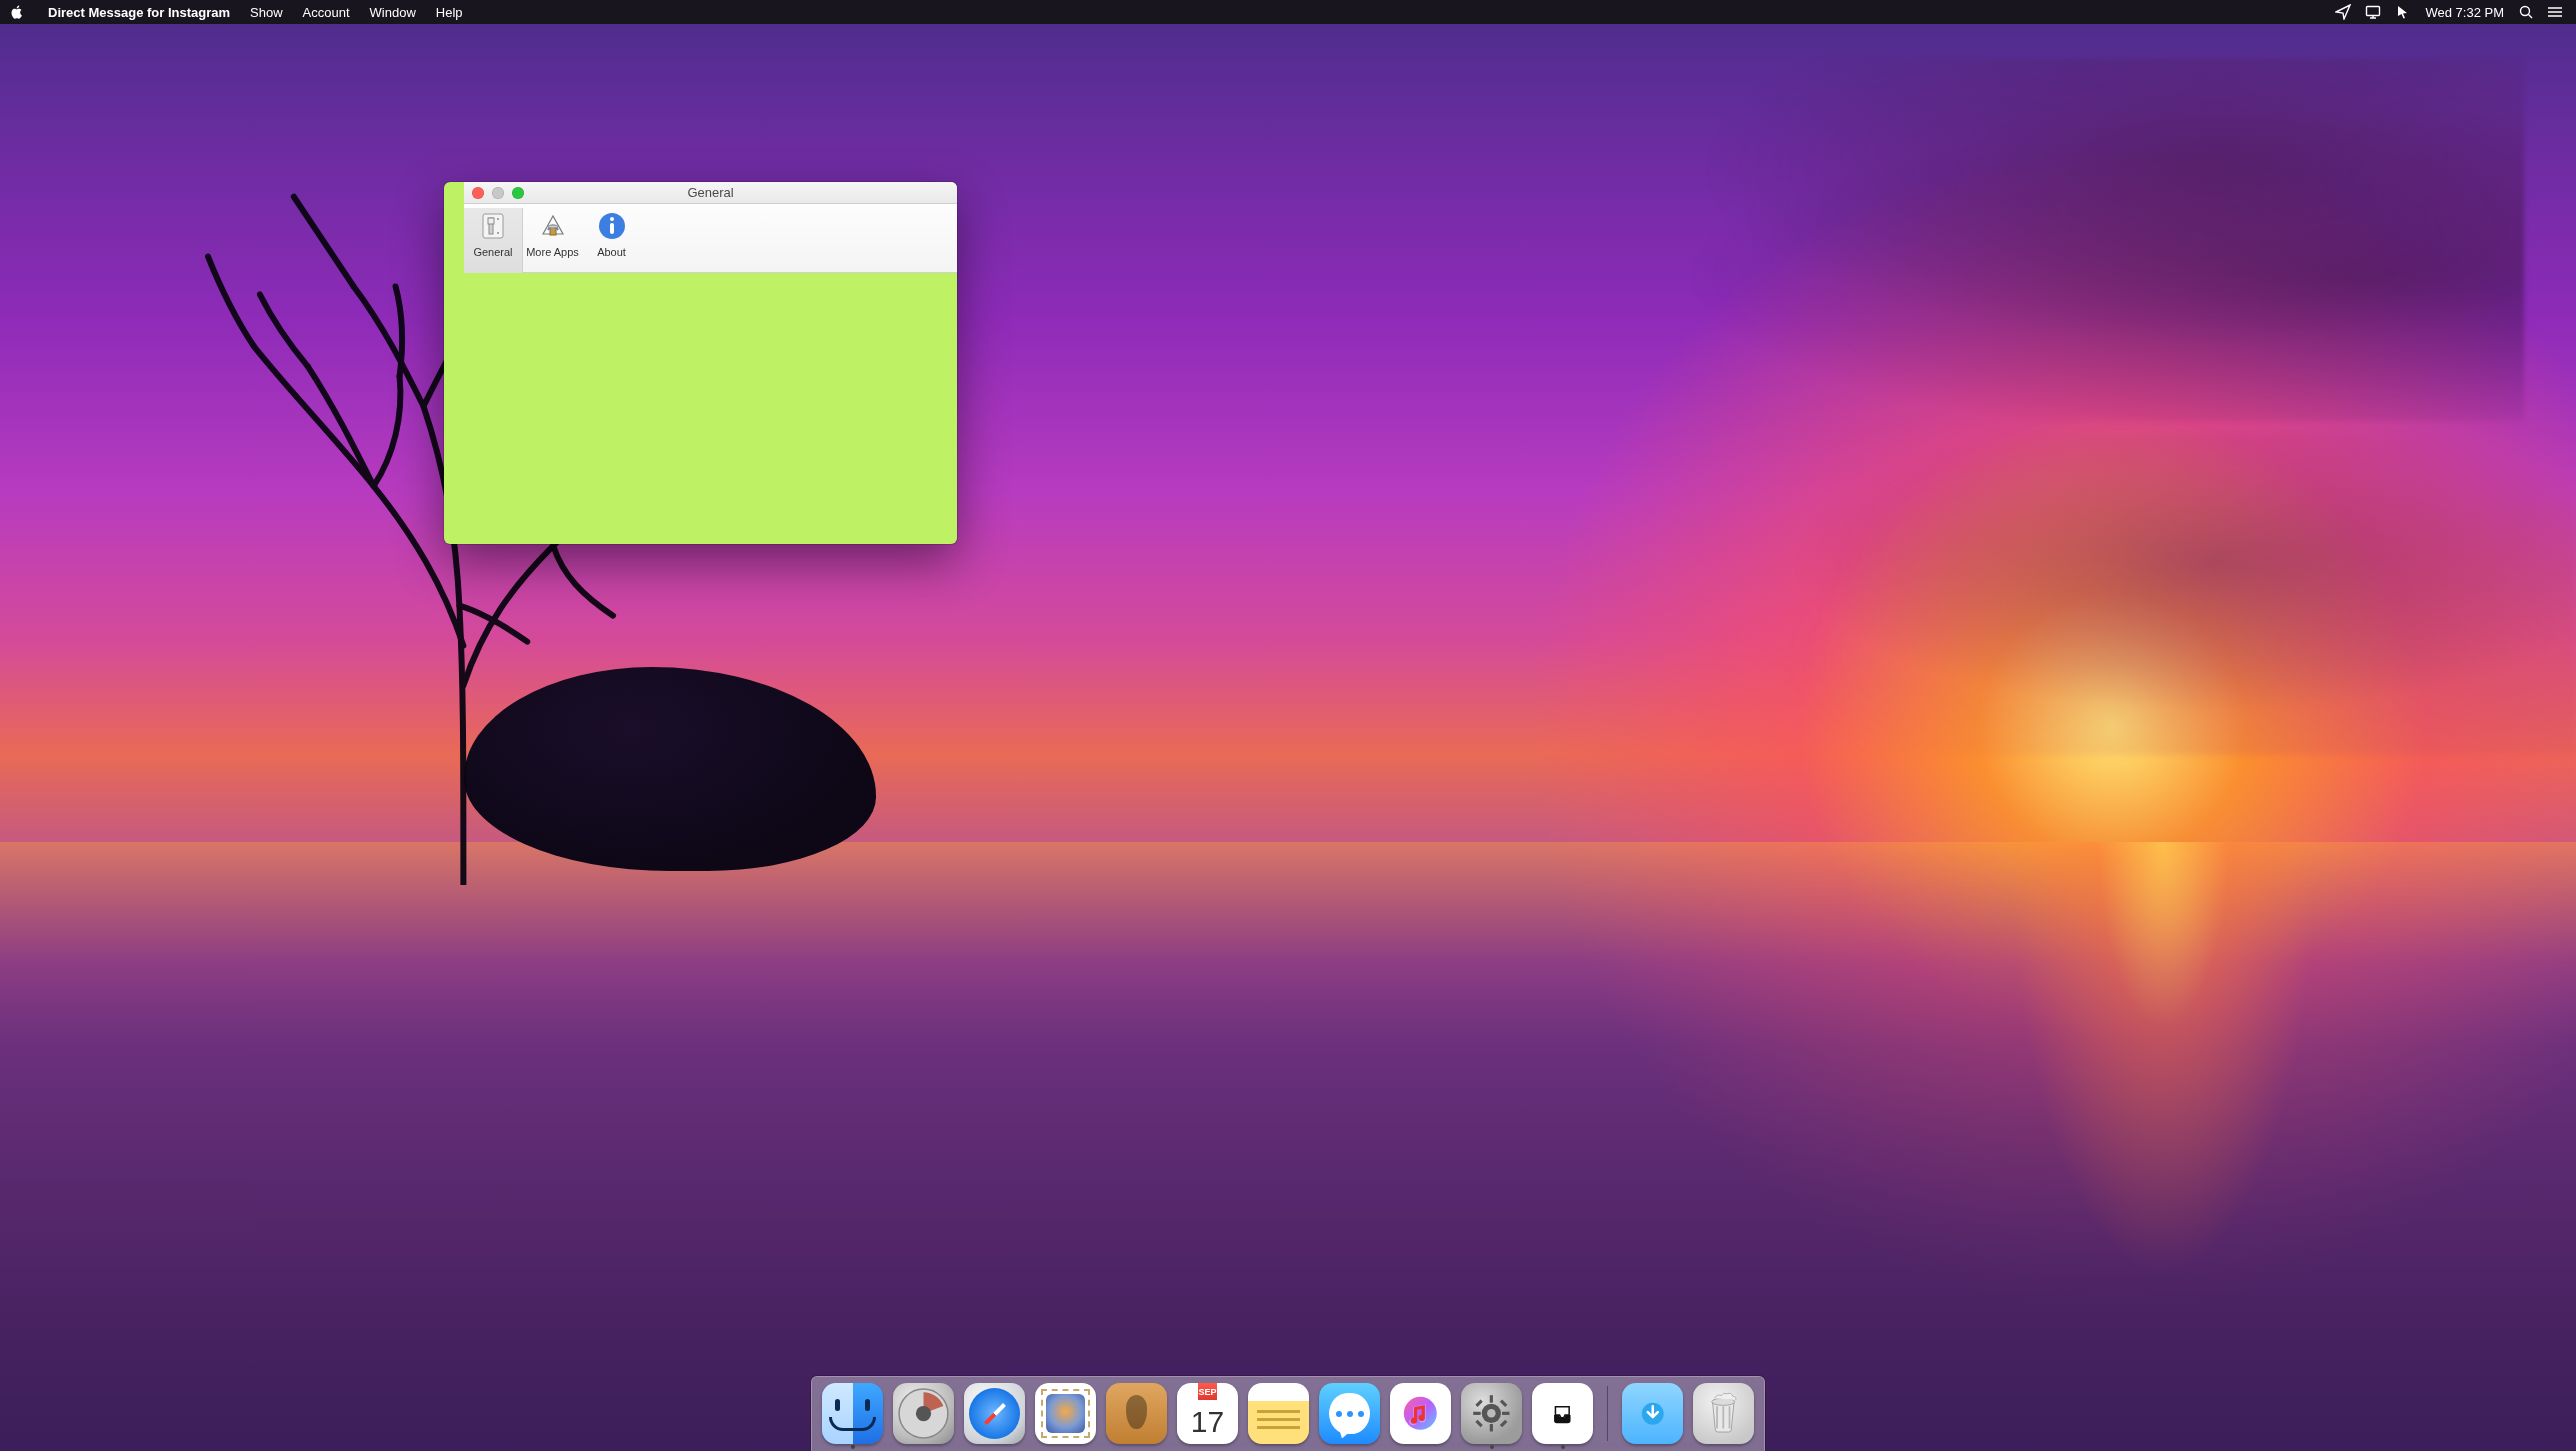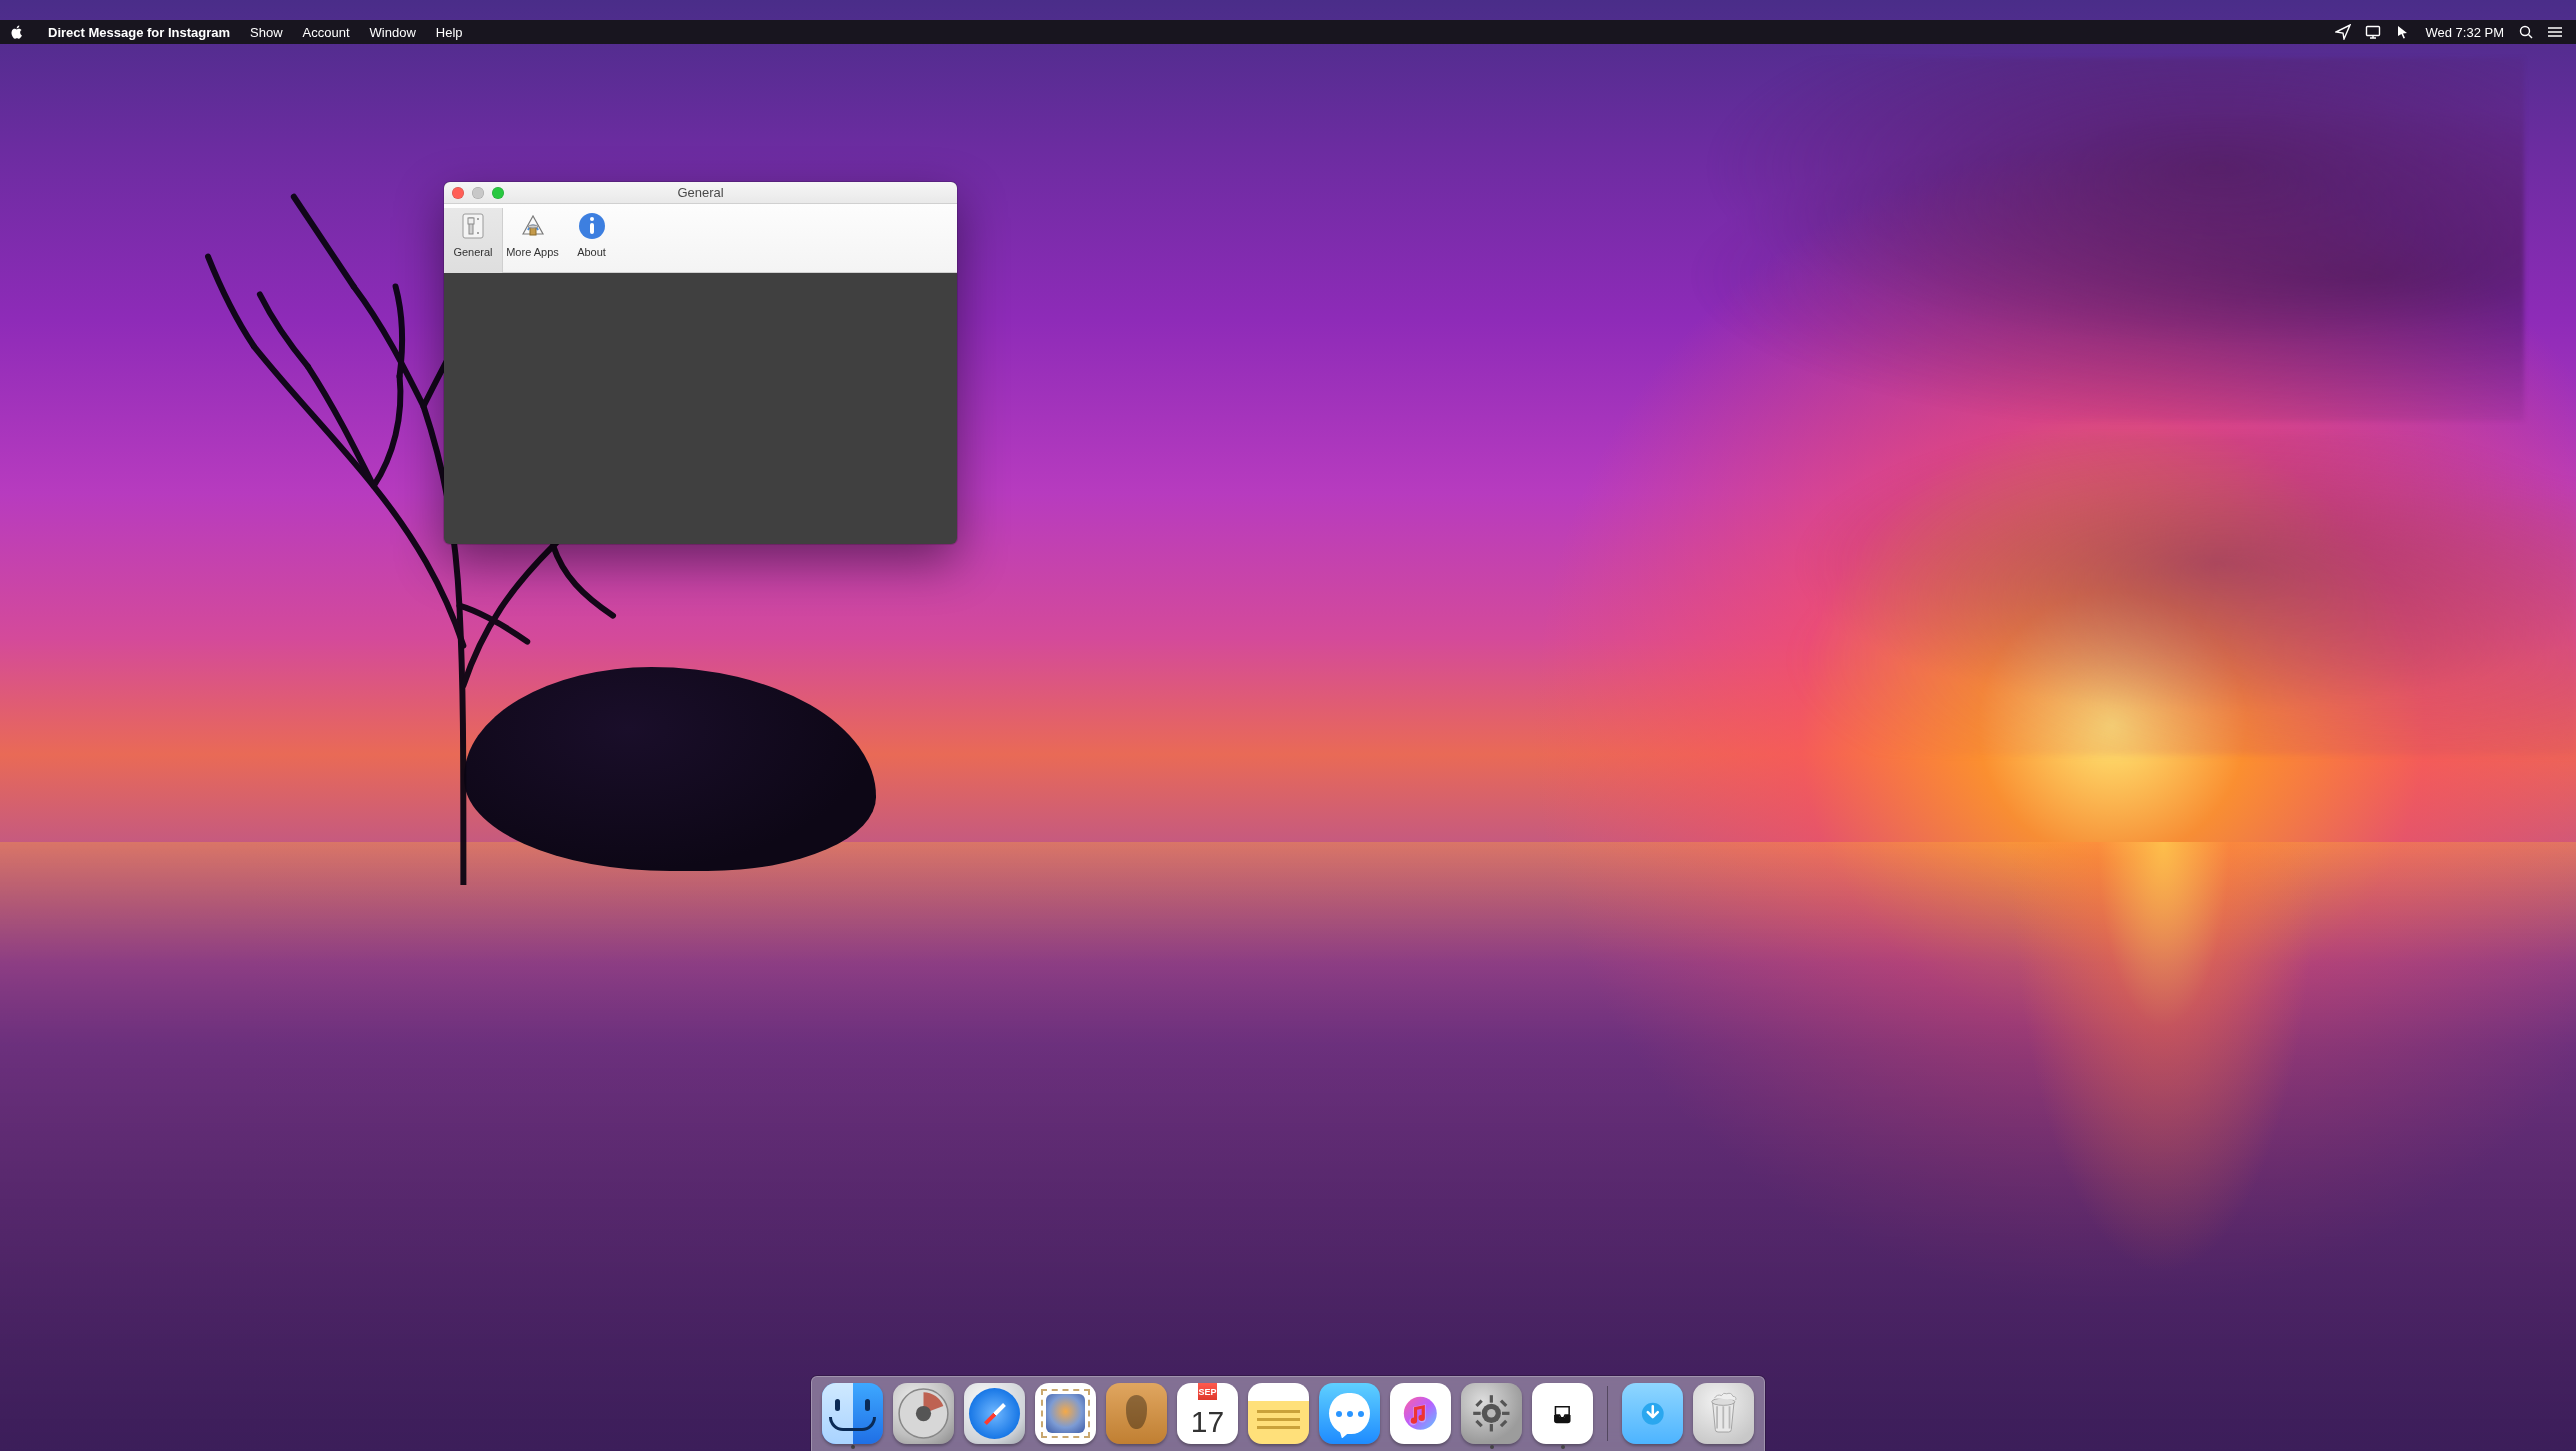--- a/index.html
+++ b/index.html
@@ -60,43 +60,43 @@
     filter: blur(3px);
   }
 
   
   .menubar {
     position: absolute; top:0; left:0; right:0; height:24px;
     background: rgba(20,20,22,0.92);
     display:flex; align-items:center; color:#fff; font-size:13px;
     padding: 0 12px 0 10px;
     z-index: 100;
-    margin-top: 20px;
   }
   .menubar .left { display:flex; align-items:center; gap:0; }
   .menubar .right { margin-left:auto; display:flex; align-items:center; gap:14px; }
   .apple-logo { width:14px; height:14px; margin-right:14px; display:flex; align-items:center; justify-content:center;}
   .apple-logo svg { width:14px; height:14px; fill:#fff; }
   .menu-app { font-weight:600; padding:0 10px; }
   .menu-item { padding:0 10px; cursor:default; }
   .status-icon { width:16px; height:16px; display:flex; align-items:center; justify-content:center; }
   .status-icon svg { width:16px; height:16px; stroke:#fff; fill:none; stroke-width:1.4; }
   .clock { font-size:13px; }
 
   
   .prefs-window {
     position:absolute;
     left: 444px; top: 182px;
     width: 513px; height: 362px;
-    background:#404040;
+    background:#bef264;
     border-radius:6px;
     box-shadow: 0 18px 49px rgba(0,0,0,0.45), 0 0 0 1px rgba(0,0,0,0.15);
     overflow:hidden;
     display:flex; flex-direction:column;
     z-index:50;
+    padding-left:20px;
   }
   .titlebar {
     height:22px;
     background: linear-gradient(#f6f6f6,#e9e9e9);
     border-bottom:1px solid #d0d0d0;
     position:relative;
     display:flex; align-items:center; justify-content:center;
     flex: 0 0 auto;
   }
   .traffic { position:absolute; left:8px; top:5px; display:flex; gap:8px; }

